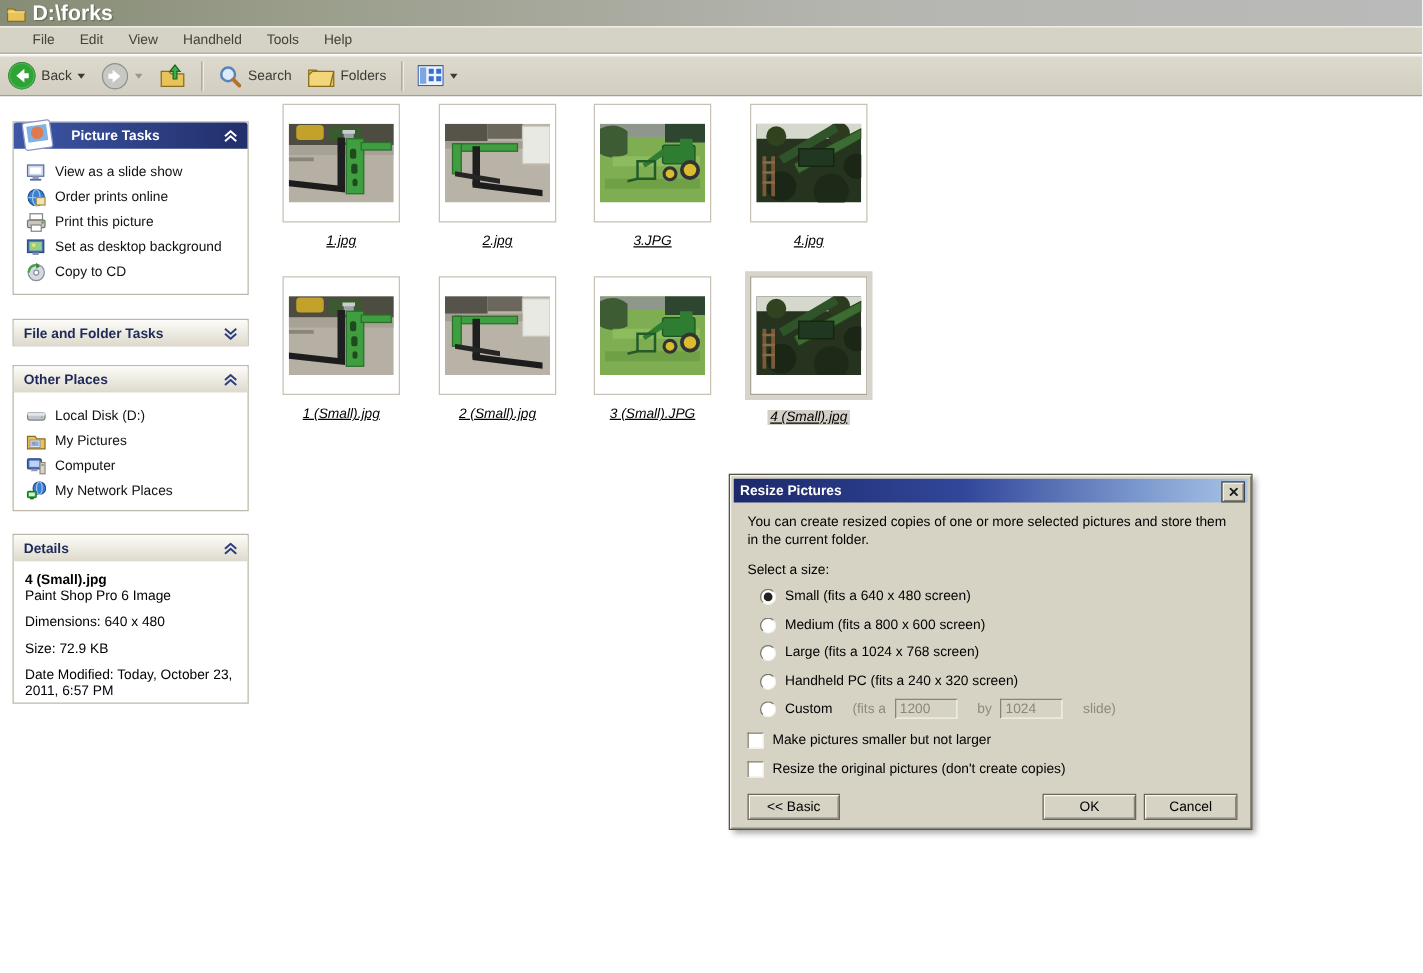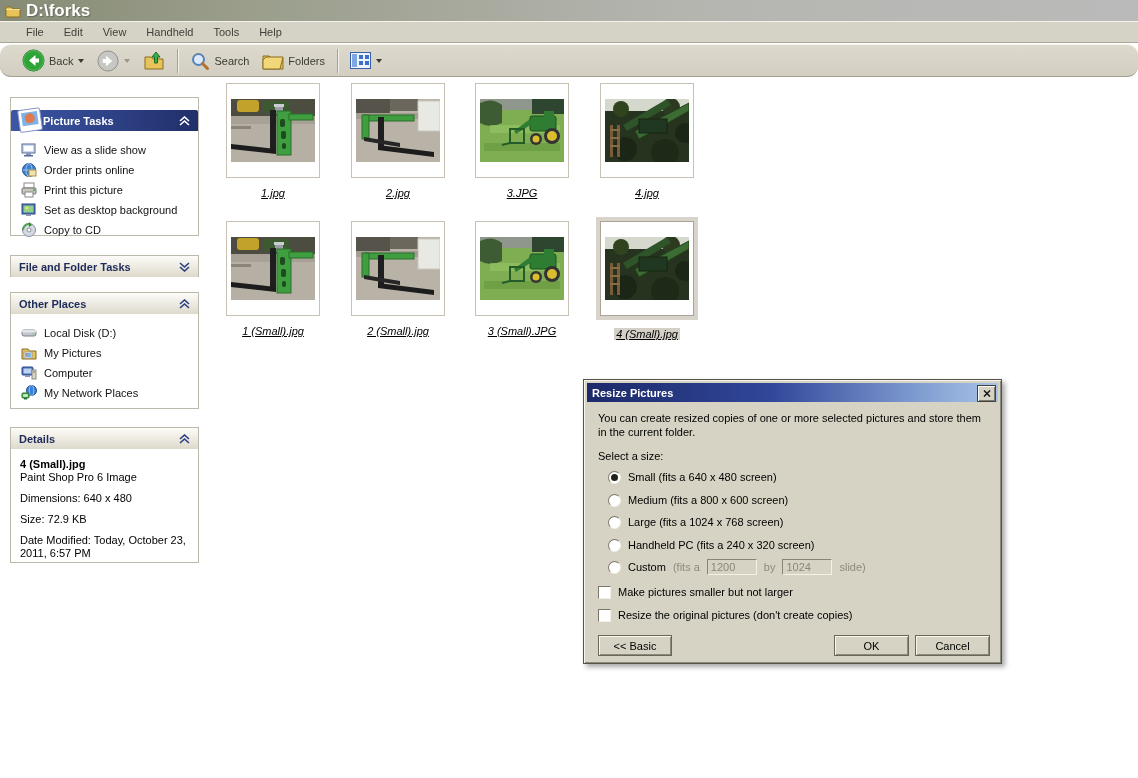--- a/index.html
+++ b/index.html
@@ -14,35 +14,35 @@
 
   
   .menubar{position:absolute;left:0;top:21px;right:0;height:22px;background:#d5d2c6;
     border-top:1px solid #f4f3ec;border-bottom:1px solid #aaa79a;
     display:flex;align-items:center;padding-left:16px;box-sizing:border-box;}
   .menu-item{padding:3px 10px;color:#42413a;}
 
   
   .toolbar{position:absolute;left:0;top:44px;right:0;height:33px;
     background:linear-gradient(180deg,#ddd9cd,#d2cec1);border-top:1px solid #f4f3ec;
-    border-bottom:1px solid #a3a092;display:flex;align-items:center;padding-left:17px;
-    box-sizing:border-box;gap:3px;border-radius:11px;}
+    border-bottom:1px solid #a3a092;display:flex;align-items:center;padding-left:1px;
+    box-sizing:border-box;gap:3px;}
   .tbtn{display:flex;align-items:center;gap:4px;padding:2px 5px;color:#3b3a33;}
   .tsep{width:1px;height:24px;background:#a5a294;box-shadow:1px 0 0 #f3f2ea;margin:0 4px;}
   .drop{width:0;height:0;border-left:3px solid transparent;border-right:3px solid transparent;
     border-top:4px solid #3b3a33;margin-left:1px;}
   .drop.dis{border-top-color:#9b988b;}
 
   
   .panel{position:absolute;left:10px;width:189px;background:#fff;border:1px solid #bcb9ab;box-sizing:border-box;}
   .phead{height:21px;display:flex;align-items:center;justify-content:space-between;
     padding:0 8px;font-weight:bold;color:#1e2a5a;
     background:linear-gradient(180deg,#fdfcf9,#ddd9cb);border-radius:2px 2px 0 0;}
   .phead .chev{color:#2c3e7e;}
-  .pt-head{background:linear-gradient(90deg,#3d56a6,#212f6a);color:#fff;padding-left:32px;position:relative;margin-top:12px;}
+  .pt-head{background:linear-gradient(90deg,#3d56a6,#212f6a);color:#fff;padding-left:46px;position:relative;}
   .pt-head .chev{color:#fff;}
   .pitems{padding:9px 4px 6px 10px;}
   .pitem{display:flex;align-items:center;gap:7px;height:20px;color:#111;}
   .pitem .ic{width:16px;height:16px;flex:0 0 16px;}
   .pt-icon{position:absolute;left:5px;top:-5px;}
   .details-body{padding:9px 8px 6px 9px;line-height:13px;}
   .d-name{font-weight:bold;}
   .d-gap{margin-top:8px;}
 
   
@@ -65,21 +65,21 @@
   .dlg-close{position:absolute;right:2px;top:2px;width:17px;height:15px;background:#d7d3c4;
     border:1px solid #43423a;box-shadow:inset 1px 1px 0 #fbf9f1,inset -1px -1px 0 #7d7b6e;
     display:flex;align-items:center;justify-content:center;}
   .dlg-abs{position:absolute;}
   .dlg-desc{left:14px;top:31px;width:394px;line-height:14px;}
   .optrow{display:flex;align-items:center;gap:7px;height:14px;}
   .radio{width:11px;height:11px;border-radius:50%;background:#fff;position:relative;flex:0 0 11px;
     border:1px solid;border-color:#77example;}
   .radio{border-color:#7a7668 #f2f0e6 #f2f0e6 #7a7668;}
   .radio.checked::after{content:"";position:absolute;inset:2px;background:#20241c;border-radius:50%;}
-  .gray{color:#8d8a7c;}
+  .gray{color:#8d8a7c;margin-left:9px;}
   .numbox{width:50px;height:16px;background:#d7d3c4;color:#8a8779;font-size:11px;
     font-family:"Liberation Sans",sans-serif;padding:0 3px;box-sizing:border-box;
     border:1px solid;border-color:#87847a #f4f2e8 #f4f2e8 #87847a;}
   .cbrow{display:flex;align-items:center;gap:7px;height:14px;}
   .cb{width:11px;height:11px;background:#fff;flex:0 0 11px;
     border:1px solid;border-color:#7a7668 #f2f0e6 #f2f0e6 #7a7668;}
   .btn{background:#d7d3c4;border:1px solid #6a6759;
     box-shadow:inset 1px 1px 0 #f8f6ee,inset -1px -1px 0 #8b897c;
     display:flex;align-items:center;justify-content:center;box-sizing:border-box;}
   .hide{position:absolute;width:0;height:0;overflow:hidden;}

